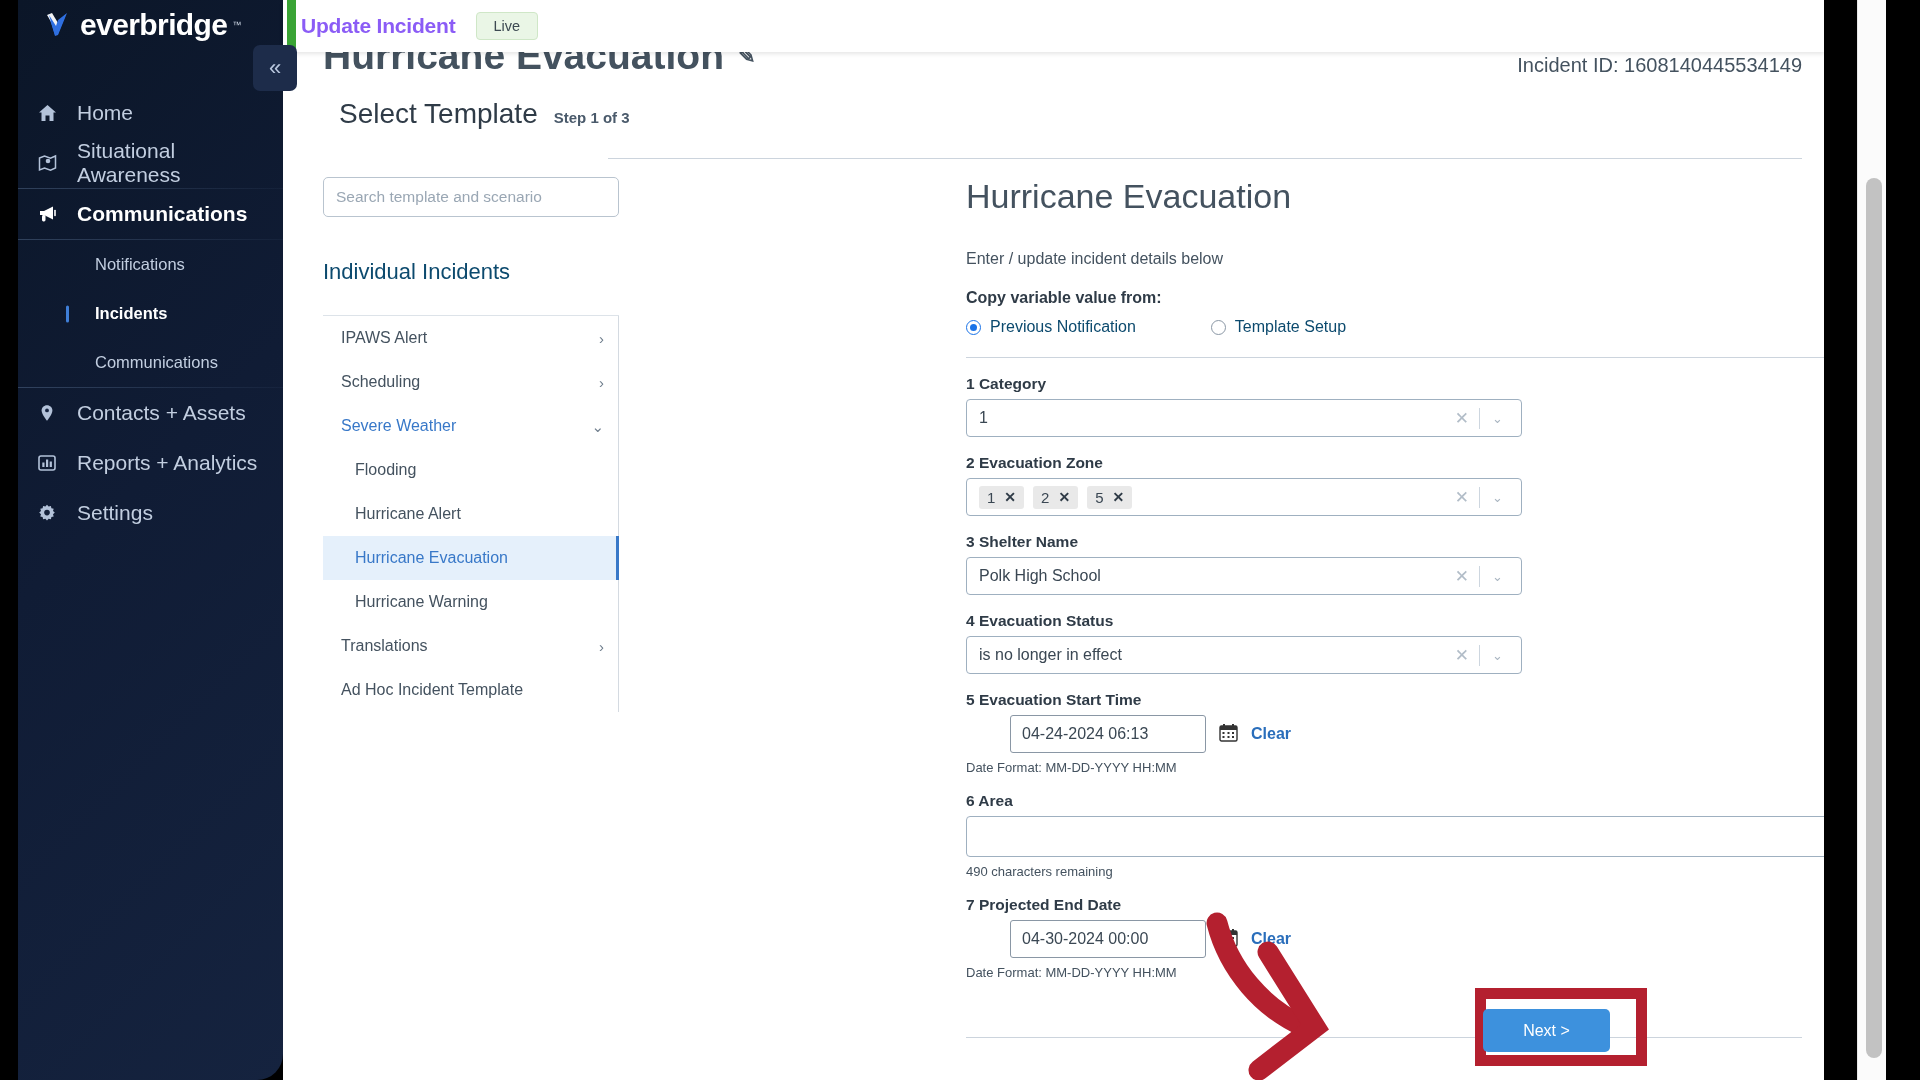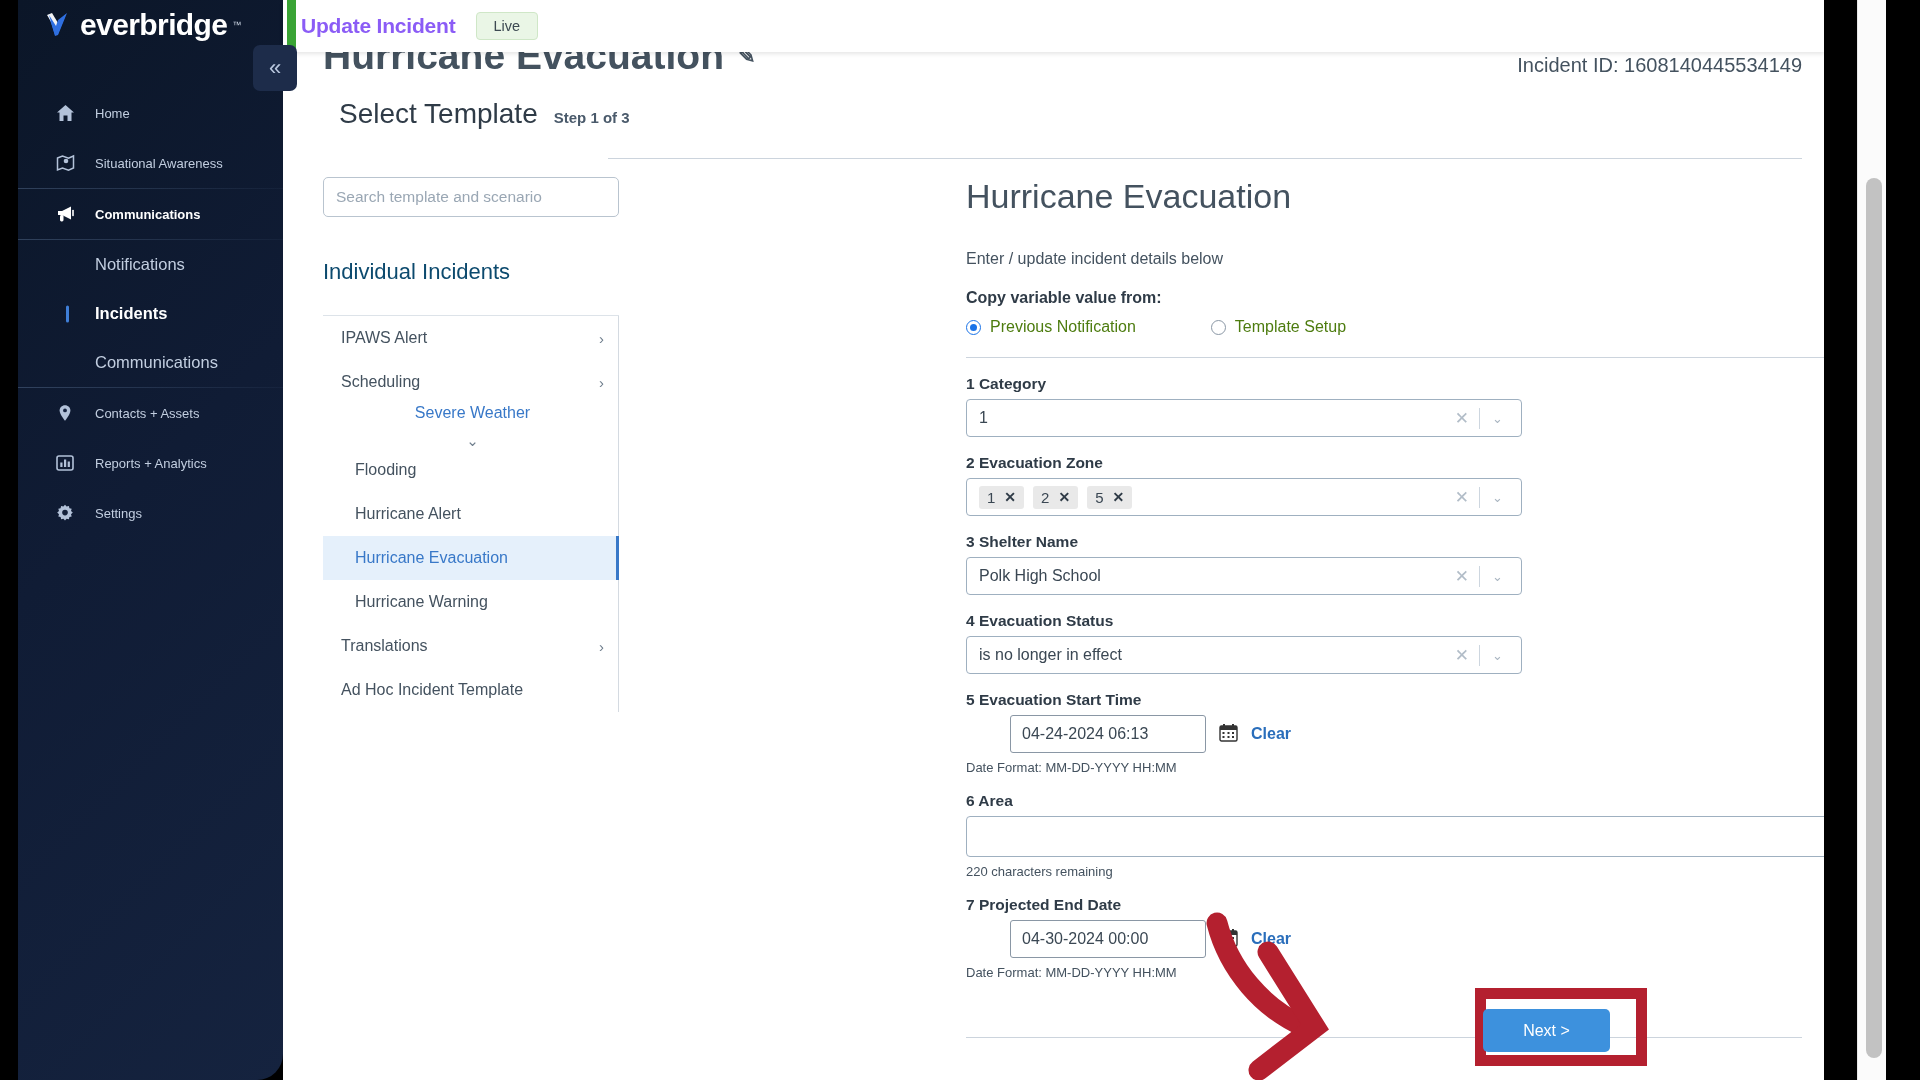--- a/index.html
+++ b/index.html
@@ -61,23 +61,23 @@
   }
 
   .nav {
     position: absolute;
     top: 88px; left: 0; right: 0;
   }
   .nav-item {
     position: relative;
     display: flex; align-items: center;
     height: 50px;
-    padding-left: 38px;
+    padding-left: 20px;
     color: #c2cee0;
-    font-size: 13px;
+    font-size: 21px;
     cursor: pointer;
   }
   .nav-item .ico {
     width: 26px; height: 20px;
     display: flex; align-items: center; justify-content: flex-start;
     margin-right: 13px;
     color: #b3c2d9;
     flex: none;
   }
   .nav-item.active {
@@ -226,21 +226,21 @@
   .tpl-row {
     position: relative;
     display: flex; align-items: center; justify-content: space-between;
     height: 44px;
     padding: 0 14px 0 18px;
     font-size: 16px;
     color: #44525f;
     cursor: pointer;
   }
   .tpl-row.group { color: #44525f; }
-  .tpl-row.group.open { color: #3878c8; flex-direction: column; }
+  .tpl-row.group.open { color: #3878c8; }
   .tpl-row.child { padding-left: 32px; }
   .tpl-row.selected {
     background: #e5f0fb;
     color: #3878c8;
   }
   .tpl-row.selected::after {
     content: "";
     position: absolute;
     right: -1px; top: 0; bottom: 0;
     width: 3px; background: #3878c8;
@@ -264,21 +264,21 @@
     color: #44525f;
     margin-bottom: 21px;
   }
   #copy-label {
     font-size: 16px;
     font-weight: bold;
     color: #2f3b47;
     margin-bottom: 11px;
   }
   #radio-row { display: flex; align-items: center; gap: 75px; }
-  .radio-opt { display: flex; align-items: center; gap: 9px; font-size: 16px; color: #4d7c0f; cursor: pointer; }
+  .radio-opt { display: flex; align-items: center; gap: 9px; font-size: 16px; color: #0c4a6e; cursor: pointer; }
   .rd {
     width: 15px; height: 15px;
     border-radius: 50%;
     border: 1px solid #8a97a5;
     background: #fff;
     flex: none;
     position: relative;
     box-sizing: border-box;
   }
   .rd.on { border: 1px solid #1a73e8; background: #fff; }
@@ -689,21 +689,21 @@
             </svg>
           </span>
           <span class="clear-link">Clear</span>
         </div>
         <div class="helper">Date Format: MM-DD-YYYY HH:MM</div>
       </div>
 
       <div class="field">
         <div class="field-label">6 Area</div>
         <div class="textarea-box"></div>
-        <div class="helper">220 characters remaining</div>
+        <div class="helper">490 characters remaining</div>
       </div>
 
       <div class="field">
         <div class="field-label">7 Projected End Date</div>
         <div class="date-row">
           <div class="date-input">
             <span>04-30-2024 00:00</span>
           </div>
           <span class="cal-icon">
             <svg width="19" height="19" viewBox="0 0 19 19">

